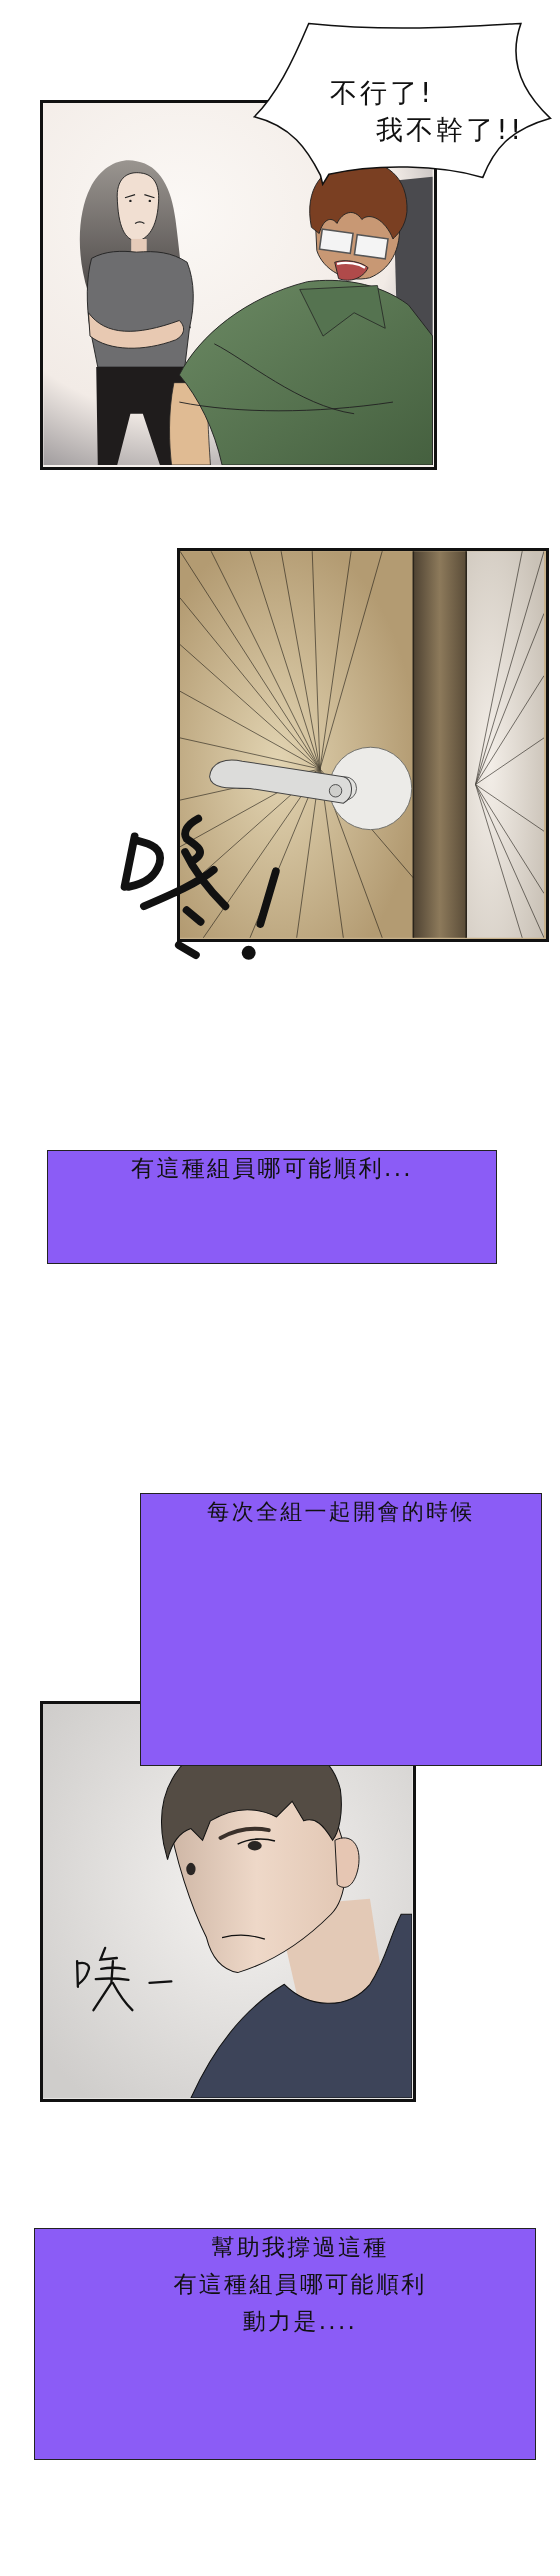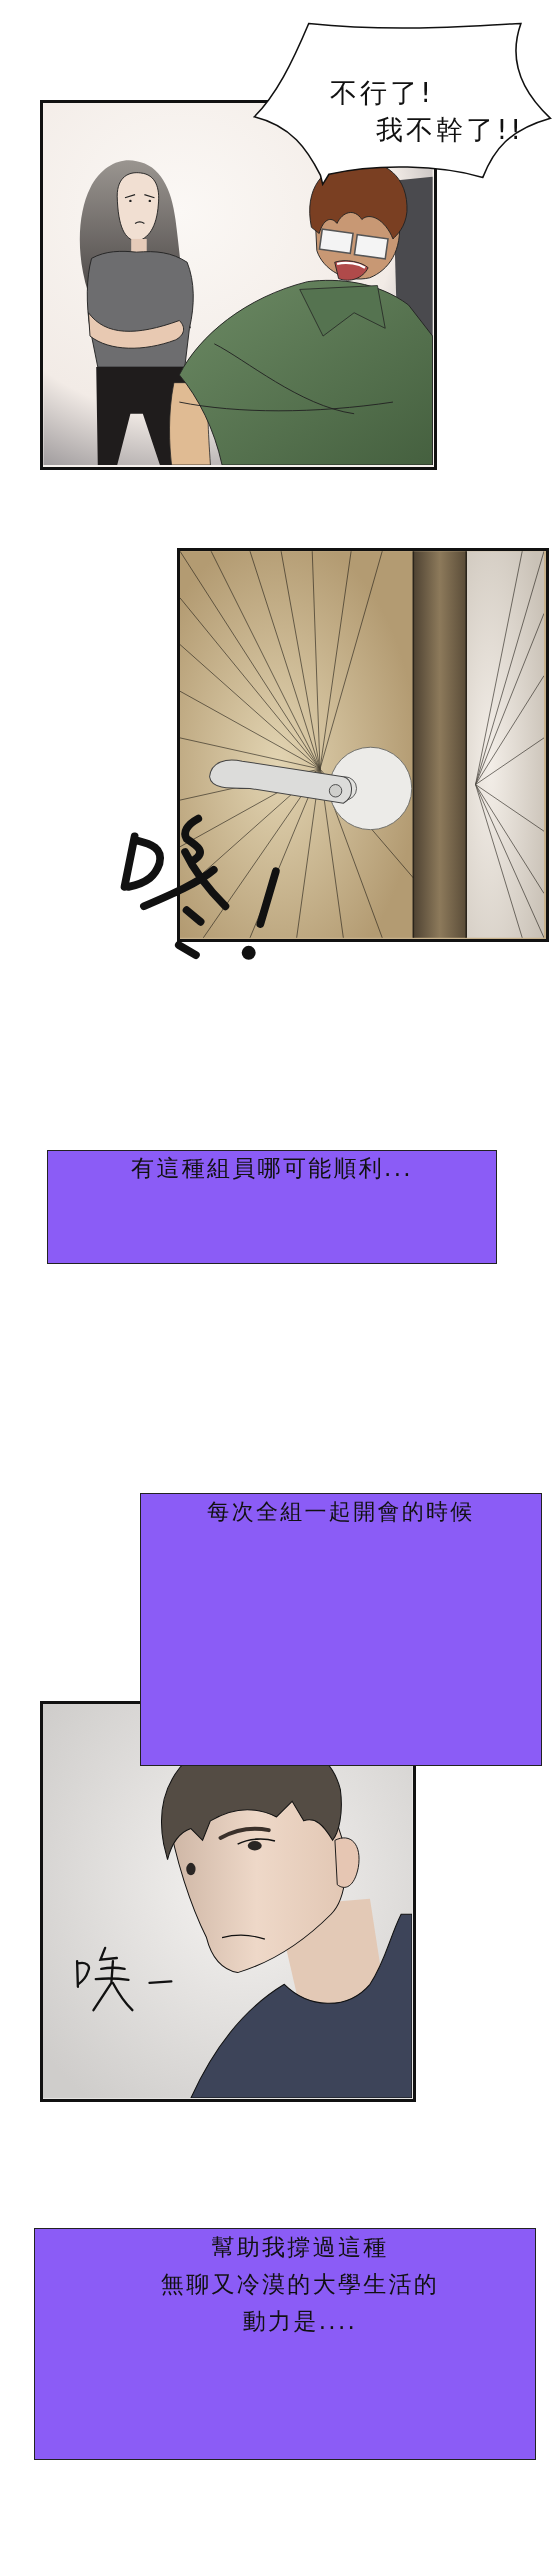--- a/index.html
+++ b/index.html
@@ -211,16 +211,16 @@
       <path d="M40 5 L 34 20 L 55 18 M 35 32 C 45 30 55 30 65 32 M 28 45 C 40 44 55 44 70 46"></path>
       <path d="M50 22 L 48 50 L 25 85 M 50 50 C 58 65 65 75 75 85"></path>
       <path d="M97 50 L 125 48"></path>
     </g>
   </svg>
   <span style="position:absolute; left:0; top:0; font-size:0.8px; color:transparent;">唉—</span>
 </div>
 
 <div class="caption" style="left:34px; top:2228px; width:502px; height:232px; font-size:23px; line-height:37px;padding-left:30px;">
   <span>幫助我撐過這種</span>
-  <span>無聊又冷漠的大學生活的</span>
+  <span>有這種組員哪可能順利</span>
   <span>動力是....</span>
 </div>
 
 
 </body></html>

